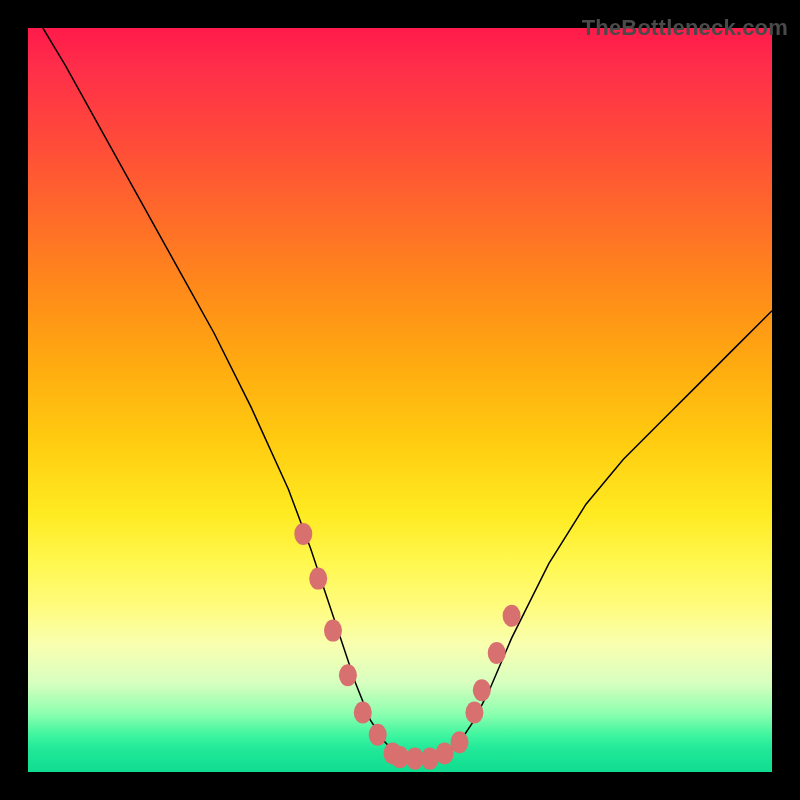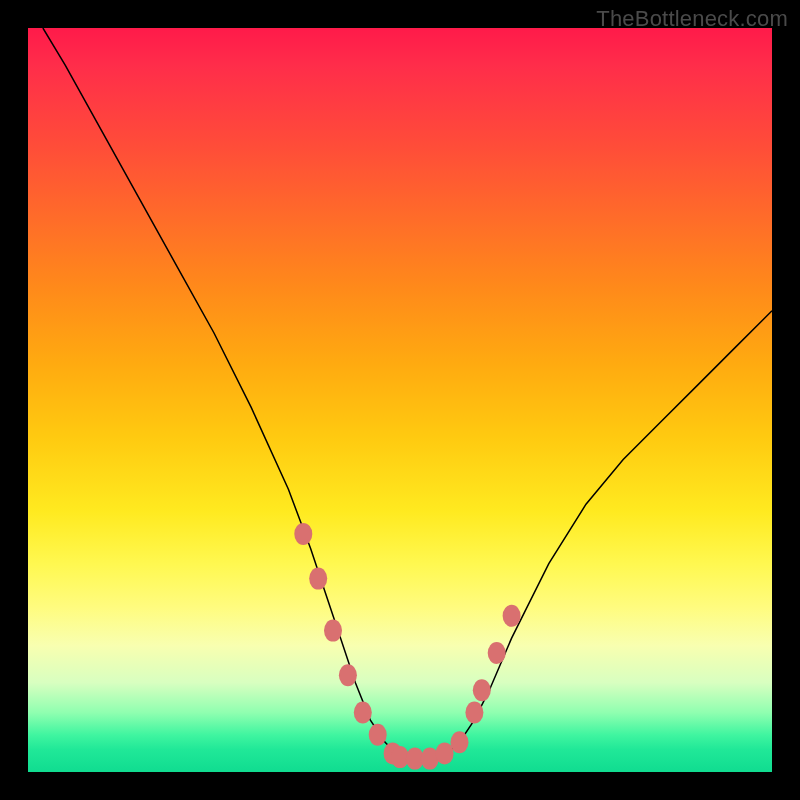--- a/index.html
+++ b/index.html
@@ -41,25 +41,25 @@
       #f8ffb0 83%,
       #d8ffc0 88%,
       #90ffb0 92%,
       #40f5a0 95%,
       #20e898 97%,
       #10dc90 100%
     );
   }
   .watermark {
     position: absolute;
-    top: 6px;
+    top: 15px;
     right: 12px;
     color: #4a4a4a;
     font-size: 22px;
-    font-weight: 400;
+    font-weight: 700;
     letter-spacing: 0.2px;
     z-index: 10;
     text-align: center;
   }
   svg.curve {
     position: absolute;
     top: 0; left: 0;
     width: 100%; height: 100%;
     z-index: 2;
   }

